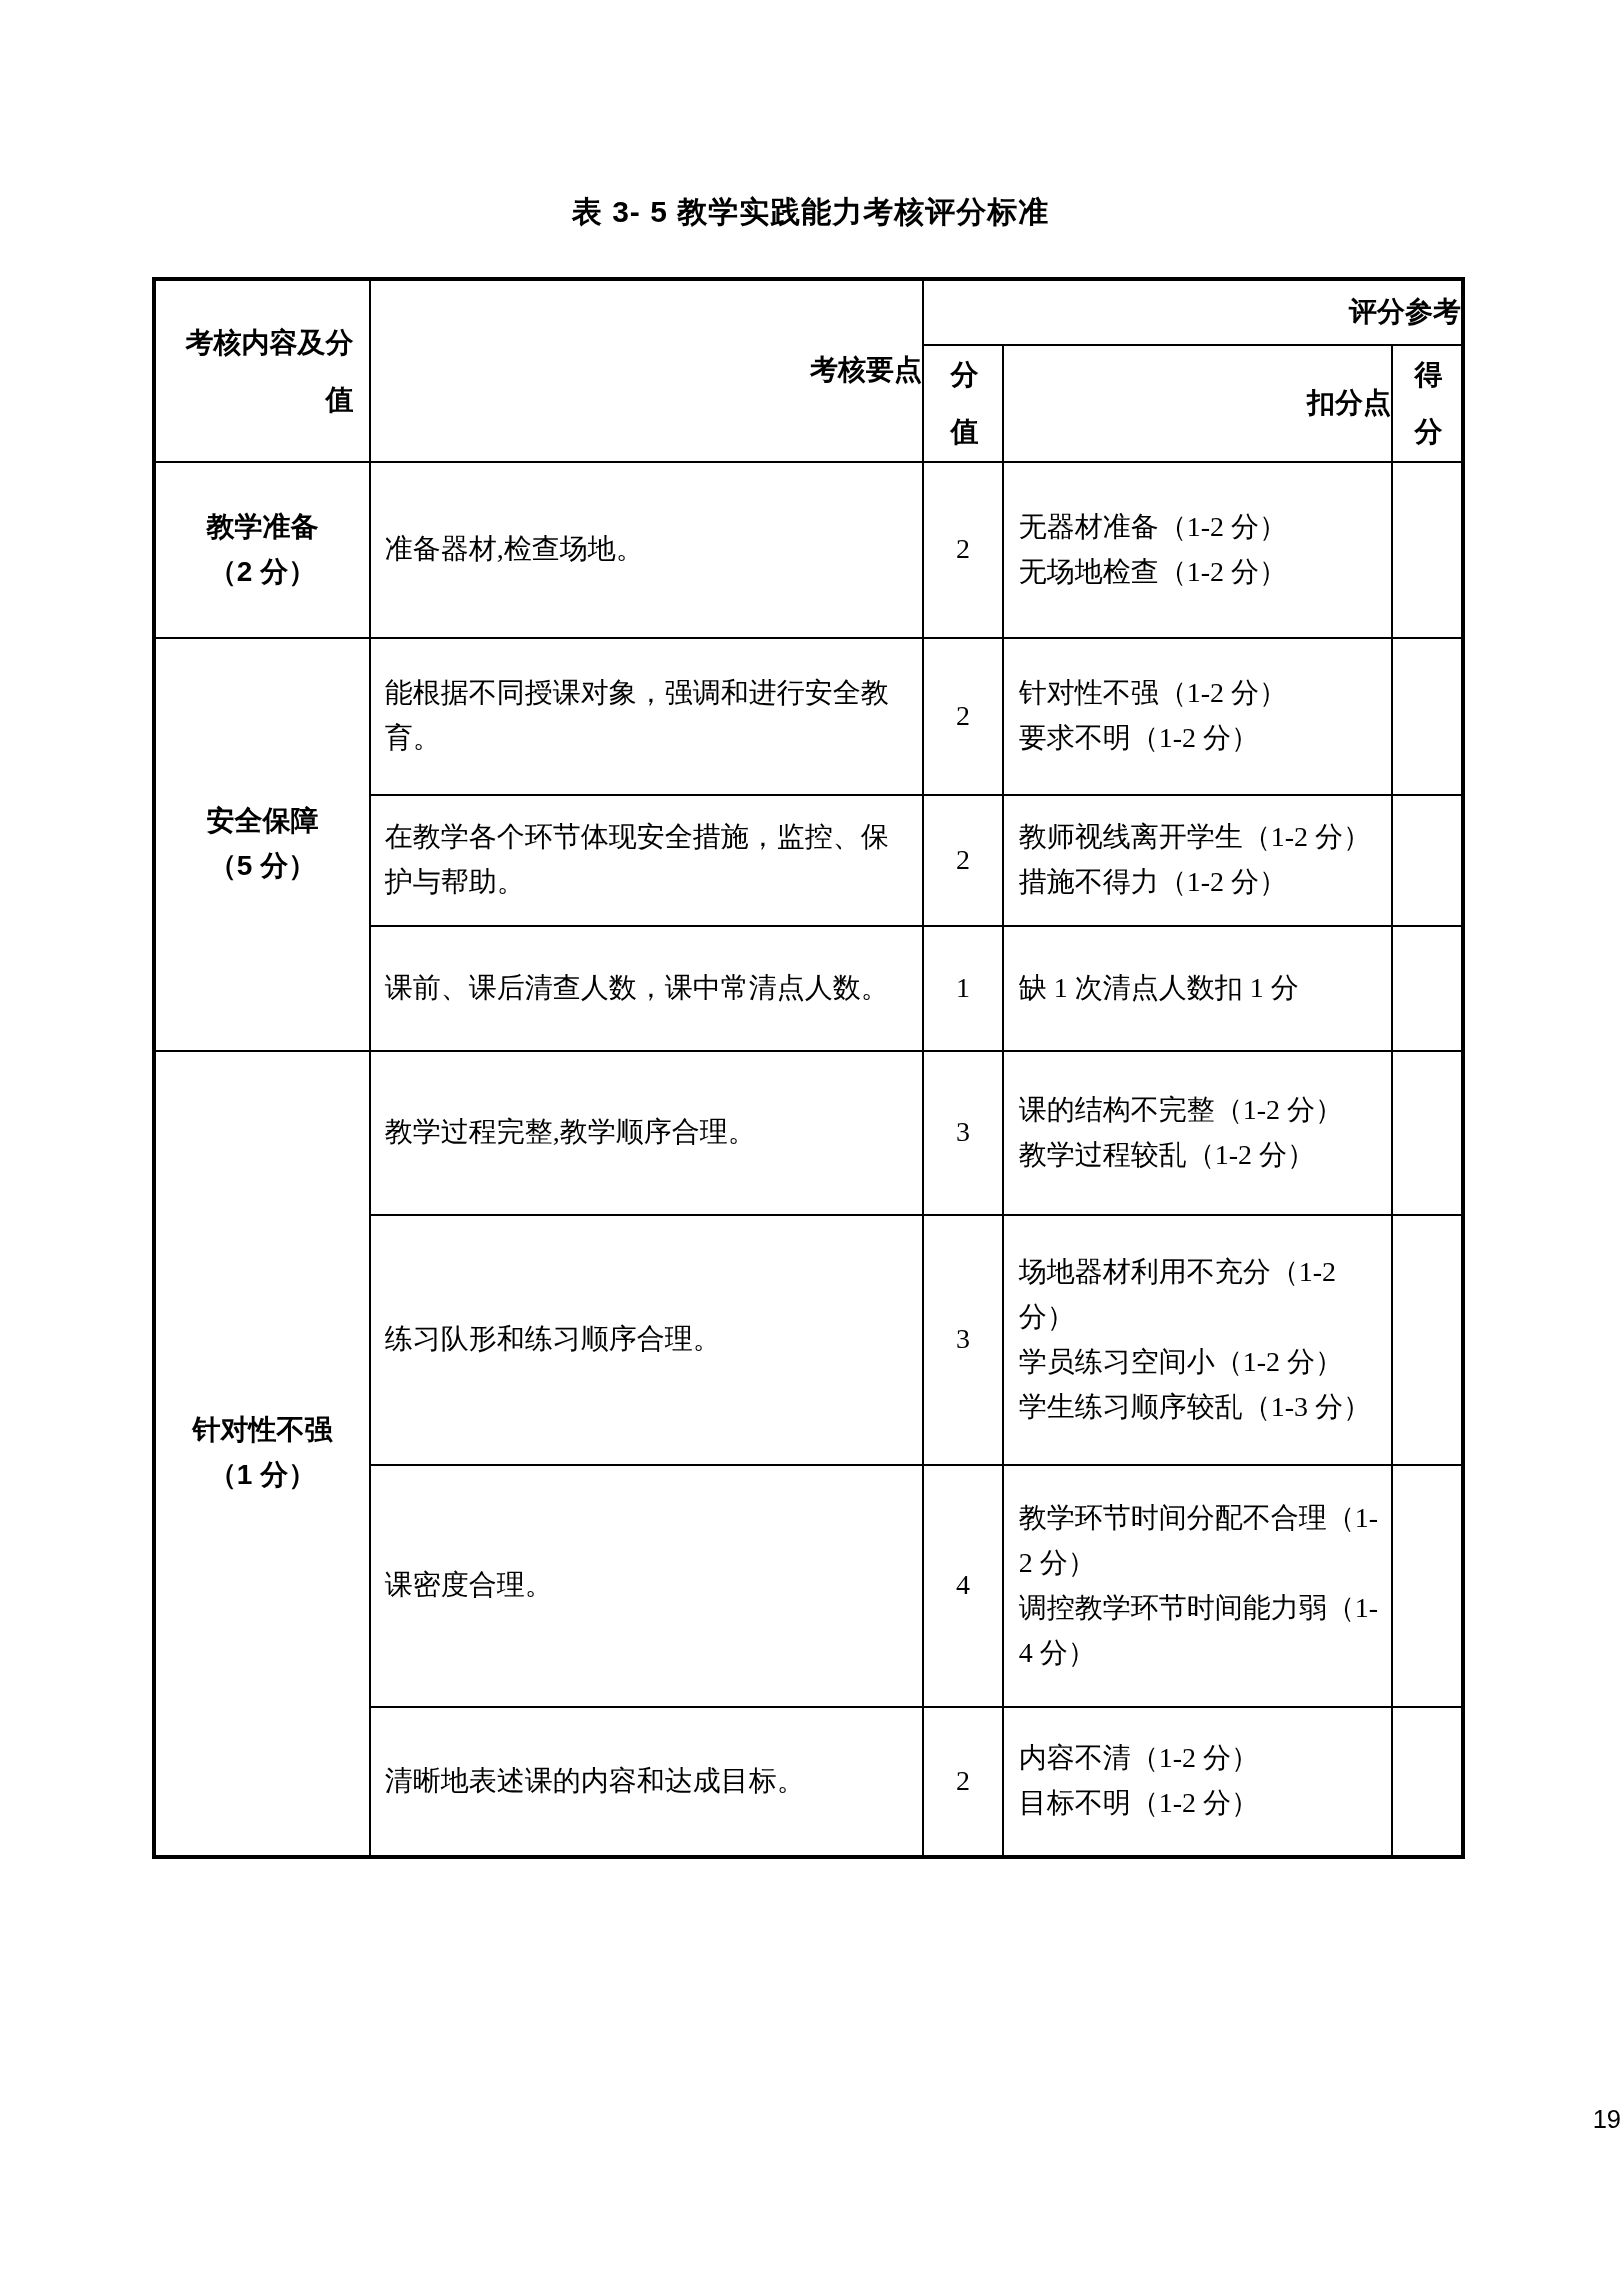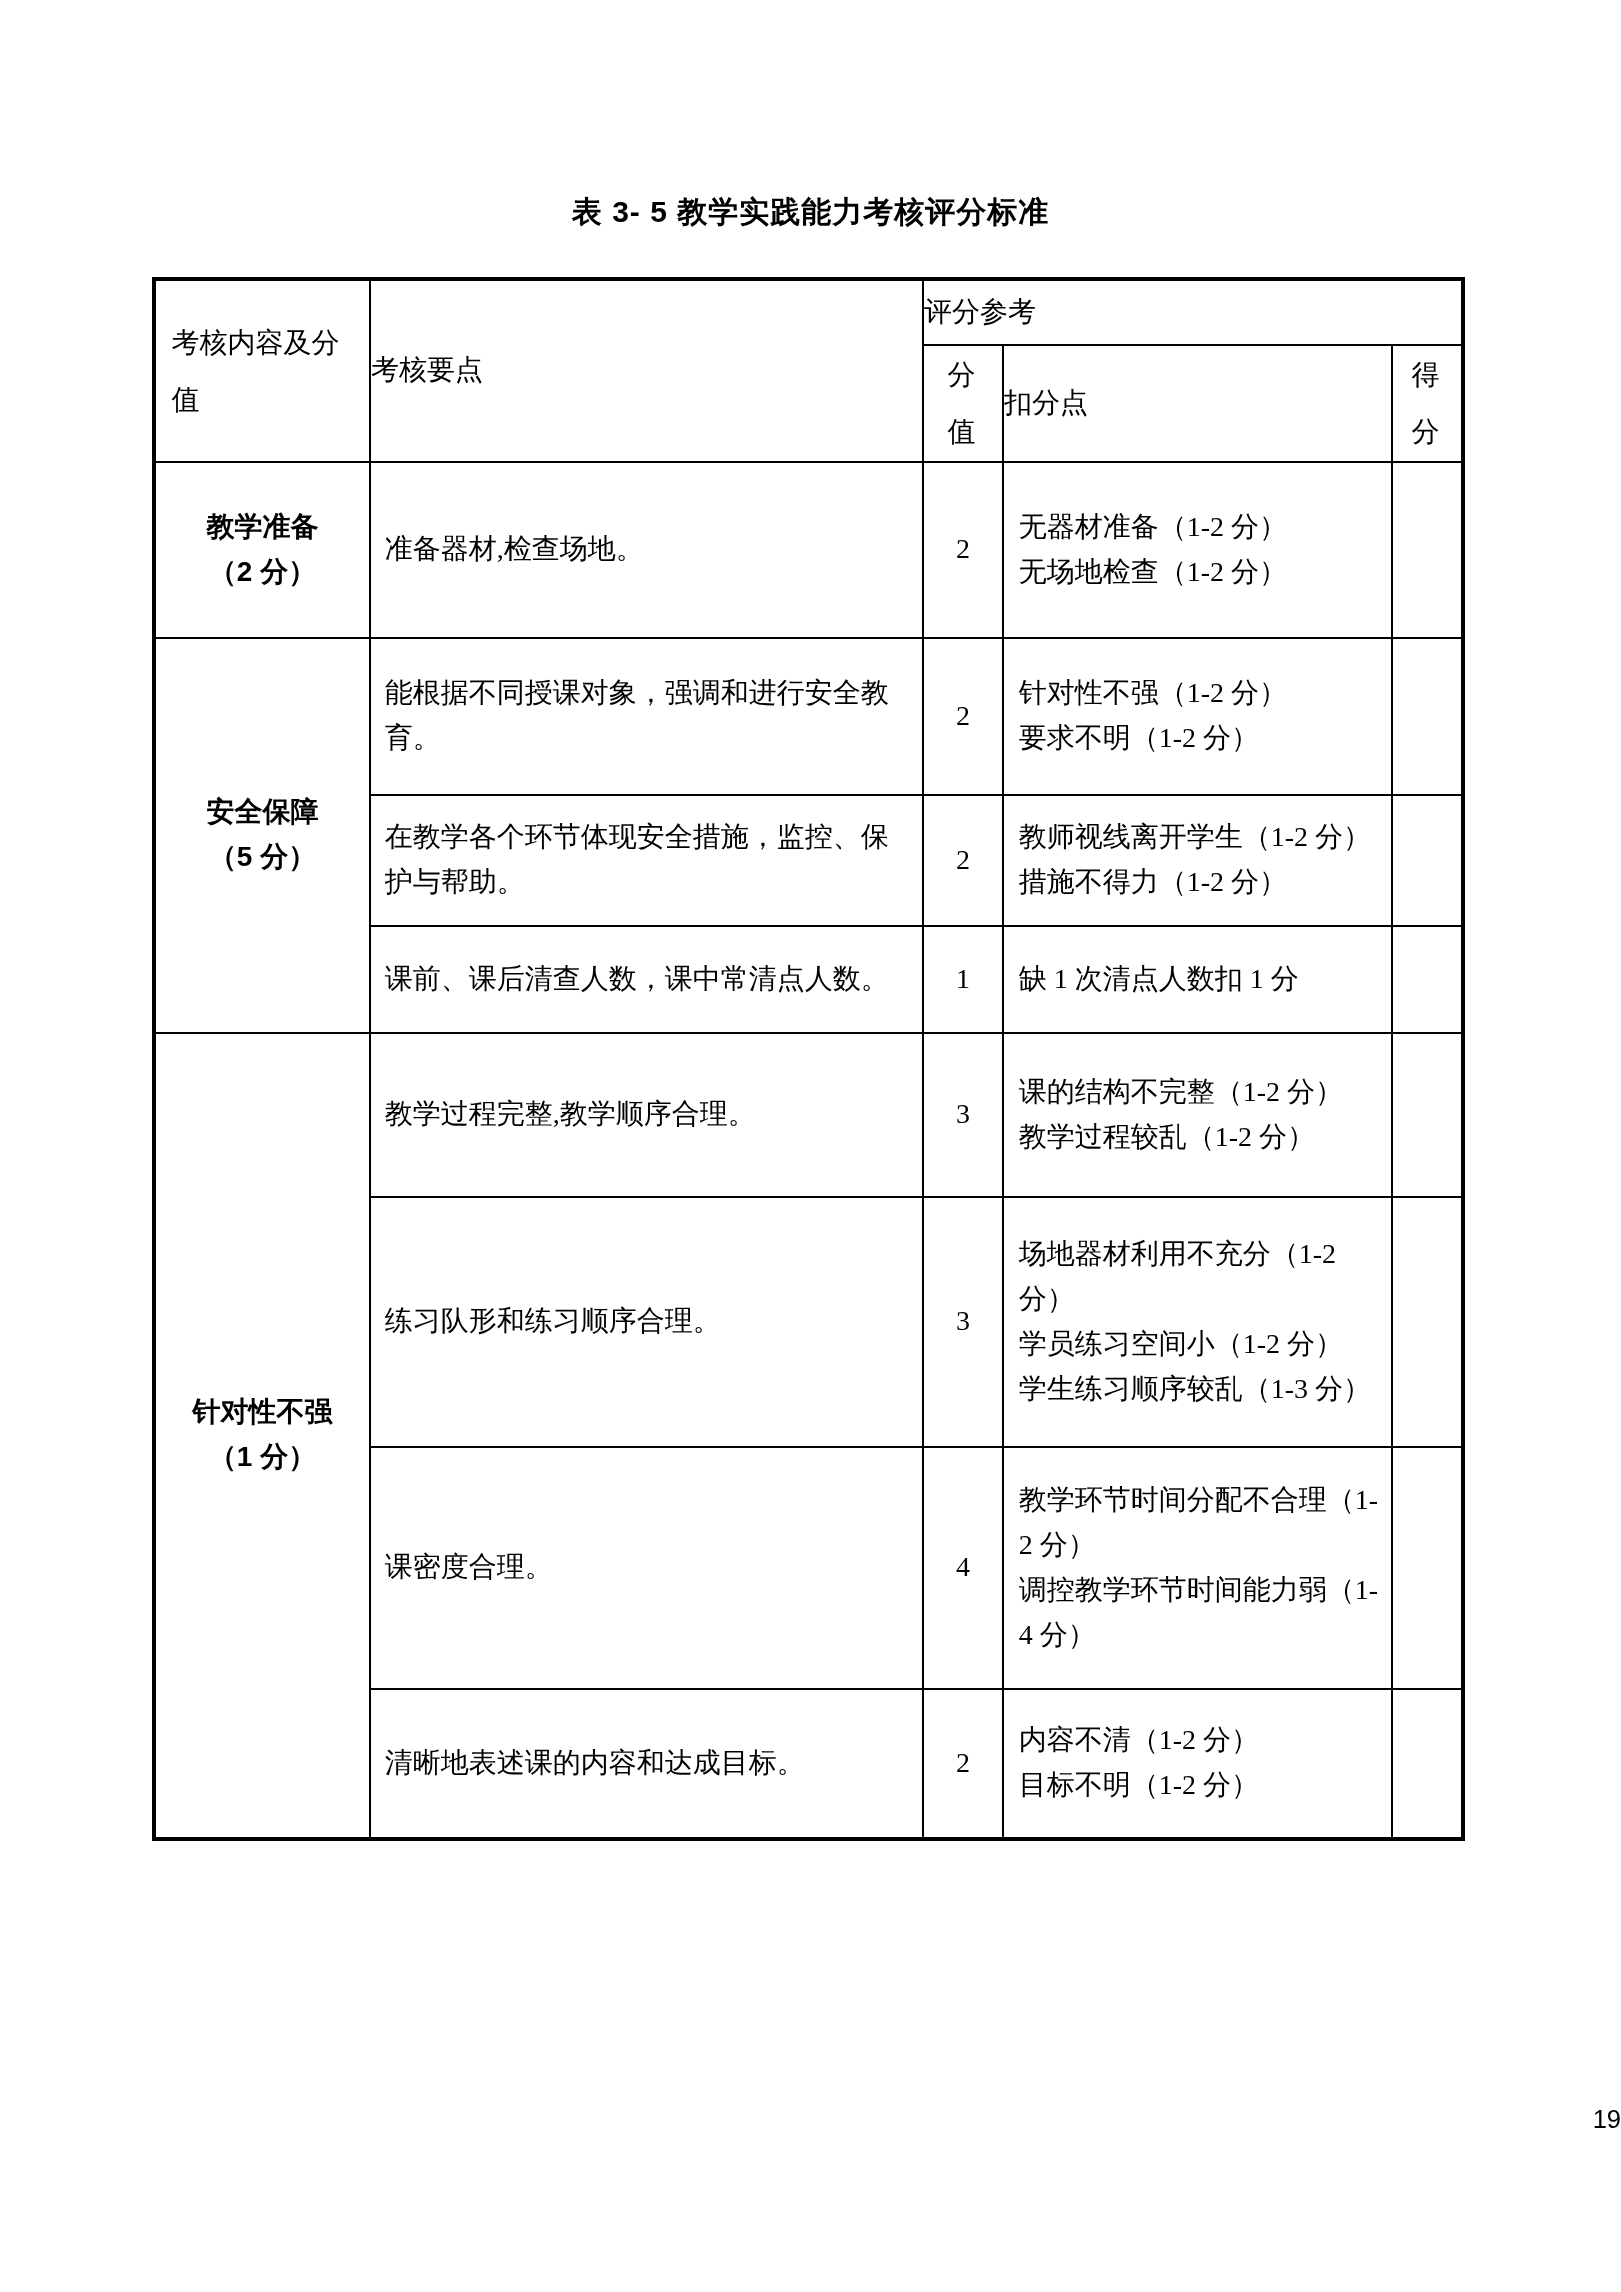--- a/index.html
+++ b/index.html
@@ -37,33 +37,33 @@
     overflow: hidden;
   }
 
   col.c-category { width: 216px; }
   col.c-point    { width: 553px; }
   col.c-value    { width: 80px;  }
   col.c-deduct   { width: 389px; }
   col.c-score    { width: 71px;  }
 
   .hdr {
-    text-align: left;
-    font-family: "Liberation Sans", "DejaVu Sans", sans-serif;
-    font-weight: normal;
+    text-align: right;
+    font-family: "Liberation Sans", "DejaVu Sans", sans-serif;
+    font-weight: bold;
   }
   .hdr-wrap { max-width: 6.5em; margin: 0 auto; line-height: 2.05; }
   .vert-wrap { width: 1.1em; margin: 0 auto; line-height: 2.05; word-break: break-all; }
 
   tr.hr1 { height: 66px; }
   tr.hr2 { height: 108px; }
   tr.r1 { height: 176px; }
   tr.r2 { height: 157px; }
   tr.r3 { height: 131px; }
-  tr.r4 { height: 107px; }
+  tr.r4 { height: 125px; }
   tr.r5 { height: 164px; }
   tr.r6 { height: 250px; }
   tr.r7 { height: 242px; }
   tr.r8 { height: 150px; }
 
   td.cat {
     text-align: center;
     font-family: "Liberation Sans", "DejaVu Sans", sans-serif;
     font-weight: bold;
     line-height: 2.15;

